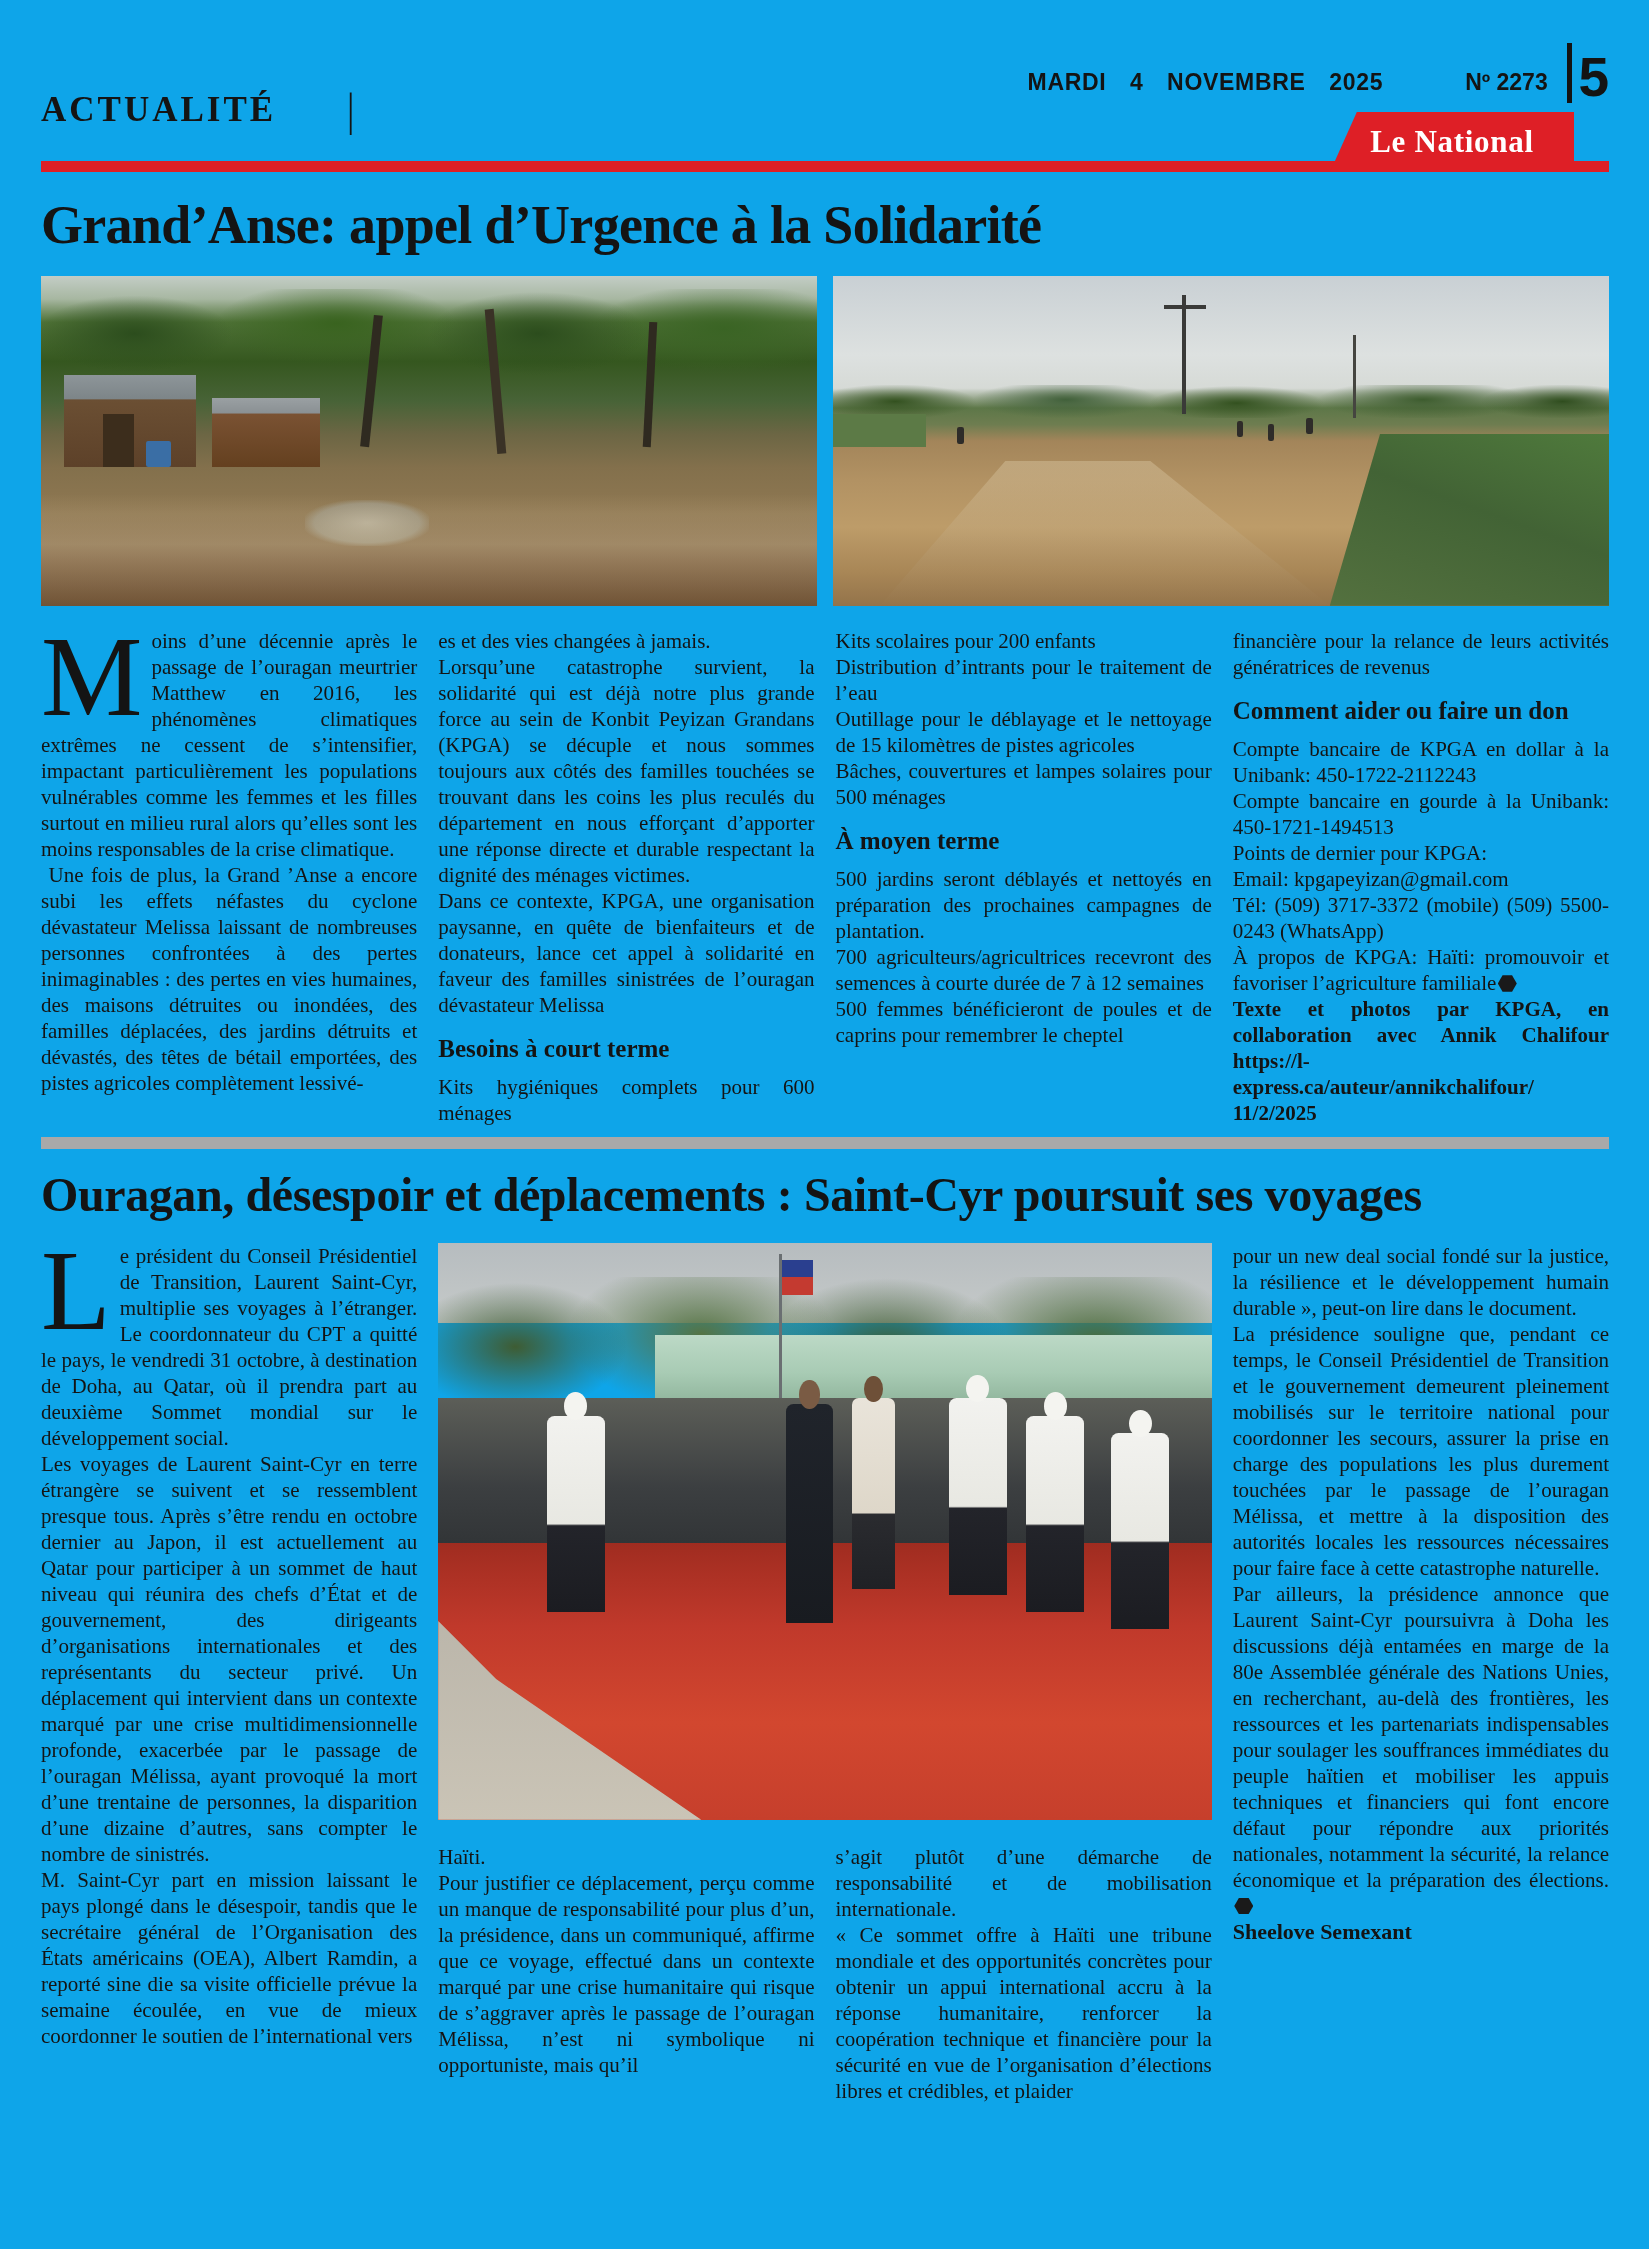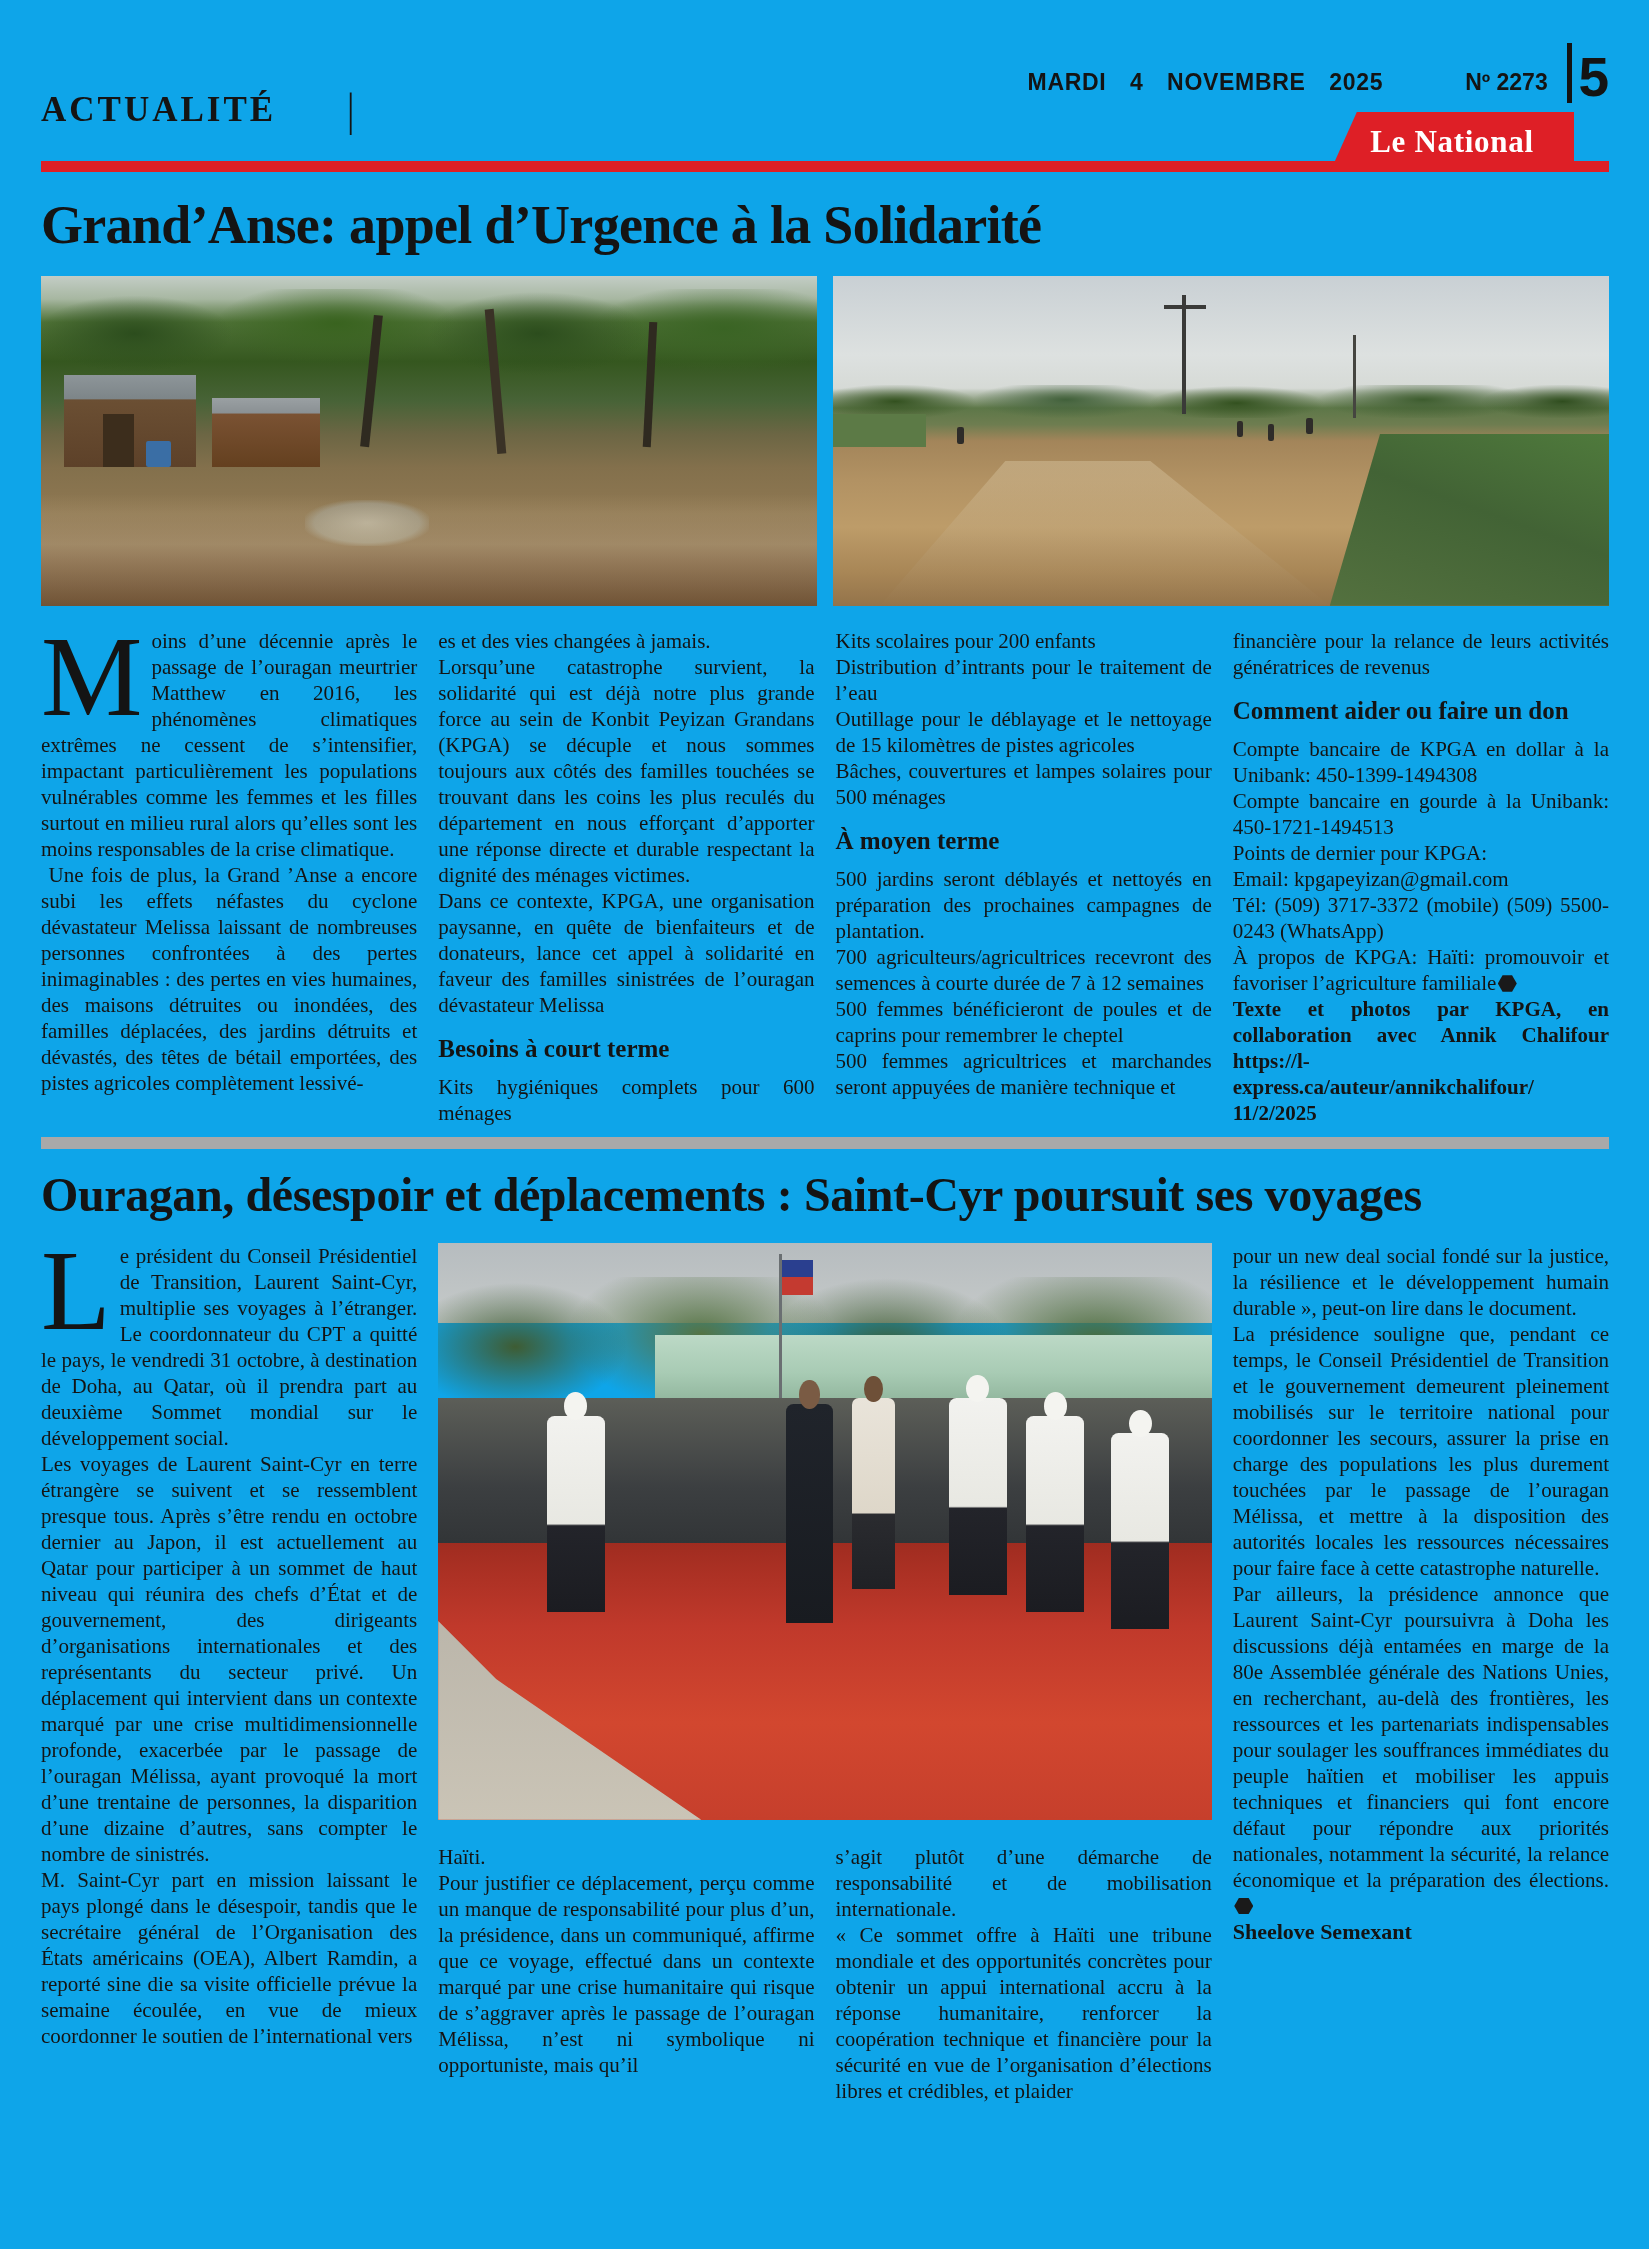--- a/index.html
+++ b/index.html
@@ -173,26 +173,25 @@
       </div>
       <div class="col">
         <p>Kits scolaires pour 200 enfants</p>
         <p>Distribution d’intrants pour le traitement de l’eau</p>
         <p>Outillage pour le déblayage et le nettoyage de 15 kilomètres de pistes agricoles</p>
         <p>Bâches, couvertures et lampes solaires pour 500 ménages</p>
         <h3 class="subhead">À moyen terme</h3>
         <p>500 jardins seront déblayés et nettoyés en préparation des prochaines campagnes de plantation.</p>
         <p>700 agriculteurs/agricultrices recevront des semences à courte durée de 7 à 12 semaines</p>
         <p> 500 femmes bénéficieront de poules et de caprins pour remembrer le cheptel</p>
-        <p>500 femmes agricultrices et marchandes seront appuyées de manière technique et</p>
       </div>
       <div class="col">
         <p>financière pour la relance de leurs activités génératrices de revenus</p>
         <h3 class="subhead">Comment aider ou faire un don</h3>
-        <p>Compte bancaire de KPGA en dollar à la Unibank: 450-1399-1494308</p>
+        <p>Compte bancaire de KPGA en dollar à la Unibank: 450-1722-2112243</p>
         <p>Compte bancaire en gourde à la Unibank: 450-1721-1494513</p>
         <p>Points de dernier pour KPGA:</p>
         <p>Email: kpgapeyizan@gmail.com</p>
         <p>Tél: (509) 3717-3372 (mobile) (509) 5500-0243 (WhatsApp)</p>
         <p><span>À propos de KPGA: Haïti: promouvoir et favoriser l’agriculture familiale</span><span class="endmark"></span></p>
         <p class="credit">Texte et photos par KPGA, en collaboration avec Annik Chalifour https://l-express.ca/auteur/annikchalifour/ 11/2/2025</p>
       </div>
     </div>
 
     <div class="divider"></div>

